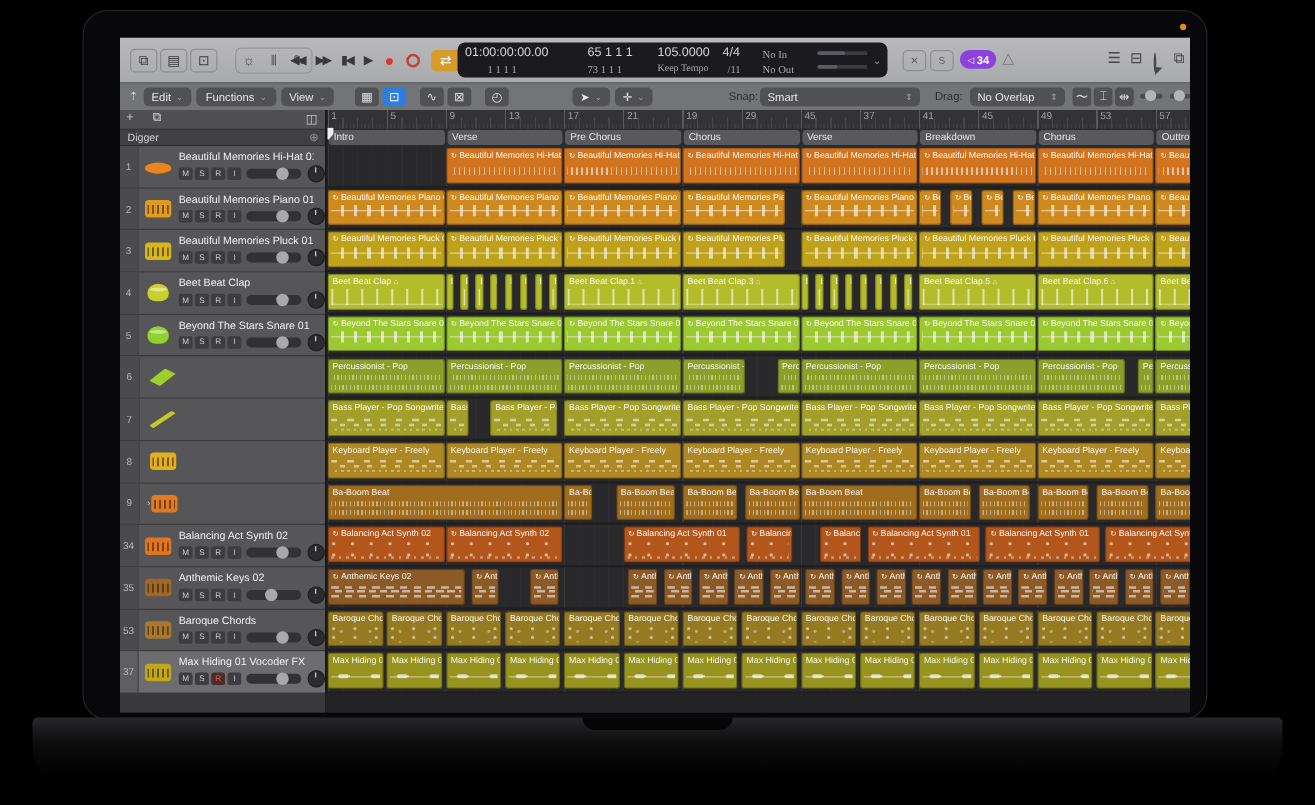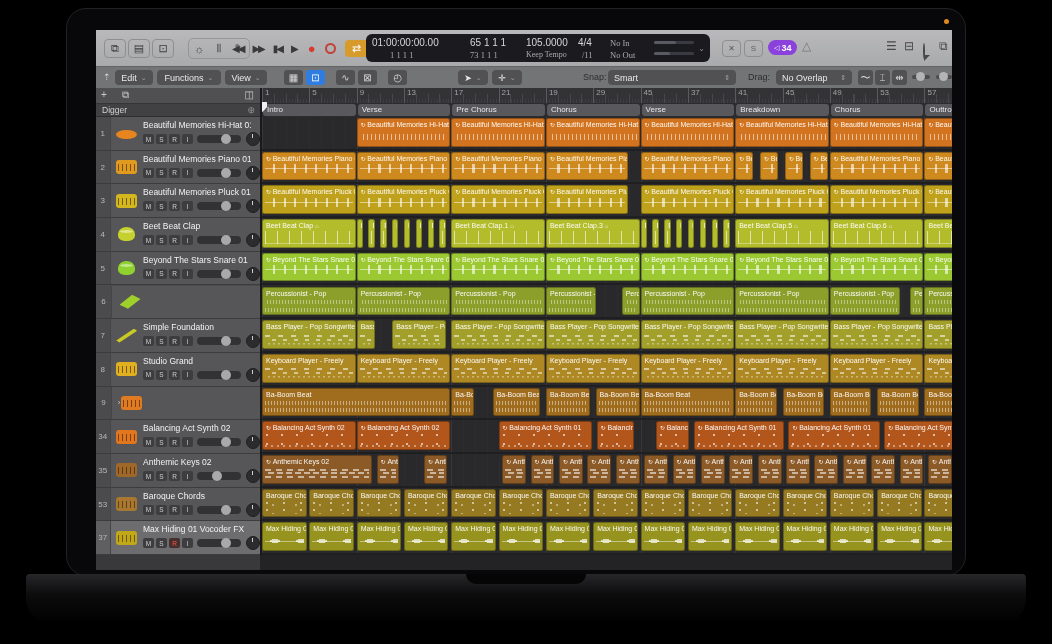--- a/index.html
+++ b/index.html
@@ -351,51 +351,25 @@
           <div class="tnum">6</div>
           <div class="tmid">
             <span class="ticon shaker" style="background:#9ecf2a"></span>
           </div>
         </div>
         <div class="trow" style="top: 202.2px;">
           <div class="tnum">7</div>
           <div class="tmid">
             <span class="ticon bass" style="background:#c9c926"></span>
           </div>
-          <div class="tbody">
-            <div class="tname">Simple Foundation</div>
-            <div class="tctl">
-              <span class="msri">M</span>
-              <span class="msri">S</span>
-              <span class="msri">R</span>
-              <span class="msri">I</span>
-              <span class="vsl">
-                <i style="left:24px"></i>
-              </span>
-              <span class="pan"></span>
-            </div>
-          </div>
         </div>
         <div class="trow" style="top: 235.9px;">
           <div class="tnum">8</div>
           <div class="tmid">
             <span class="ticon keys" style="background:#e0b020"></span>
-          </div>
-          <div class="tbody">
-            <div class="tname">Studio Grand</div>
-            <div class="tctl">
-              <span class="msri">M</span>
-              <span class="msri">S</span>
-              <span class="msri">R</span>
-              <span class="msri">I</span>
-              <span class="vsl">
-                <i style="left:24px"></i>
-              </span>
-              <span class="pan"></span>
-            </div>
           </div>
         </div>
         <div class="trow" style="top: 269.6px;">
           <div class="tnum">9</div>
           <div class="tmid">
             <span class="disc">›</span>
             <span class="ticon keys" style="background:#e07b22"></span>
           </div>
         </div>
         <div class="trow" style="top: 303.3px;">

